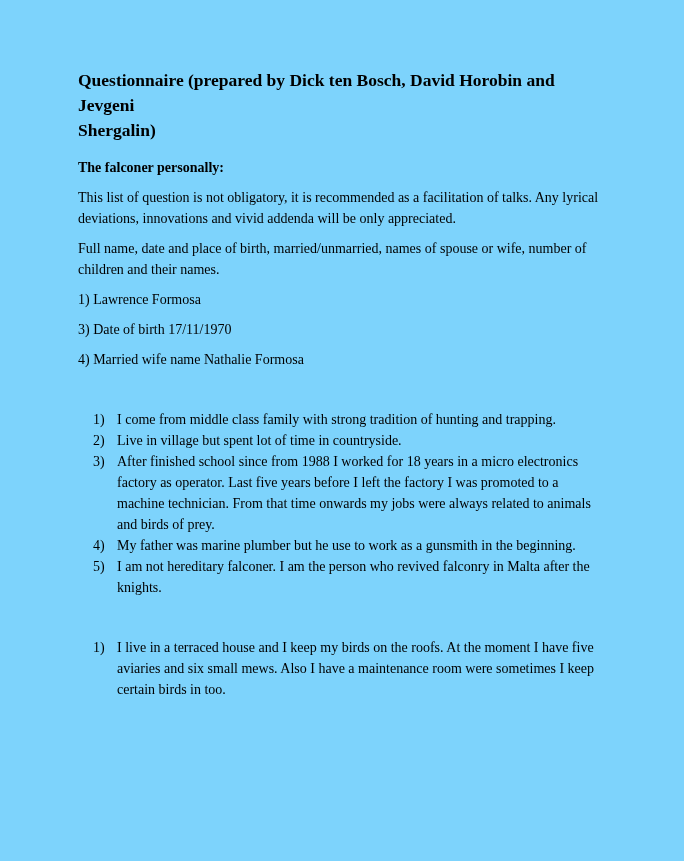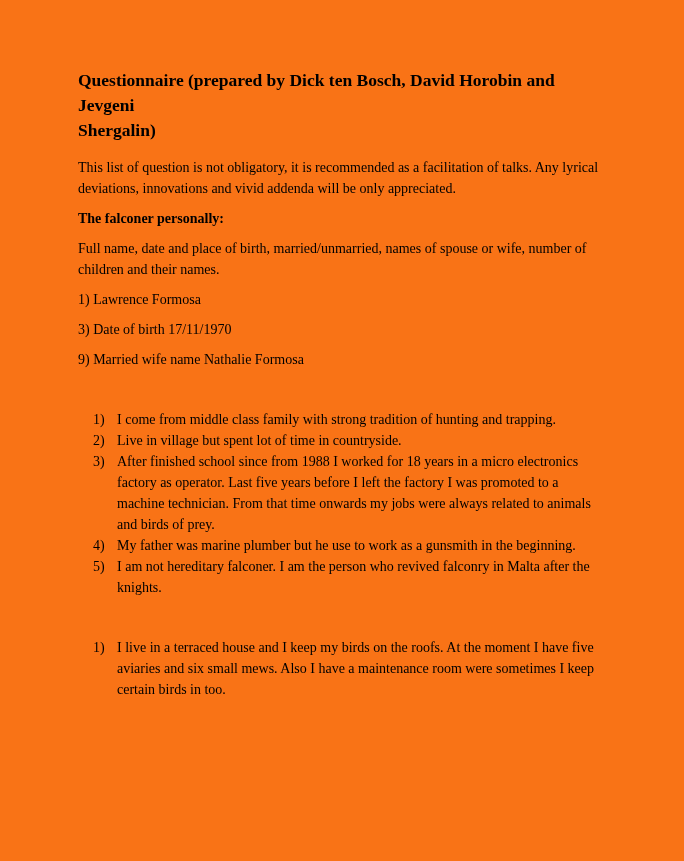--- a/index.html
+++ b/index.html
@@ -8,21 +8,21 @@
     width: 684px;
     height: 861px;
     font-family: "Liberation Serif", "DejaVu Serif", serif;
     color: #000000;
     overflow: hidden;
   }
   .page {
     position: relative;
     width: 684px;
     height: 861px;
-    background: #f97316;
+    background: #7dd3fc;
   }
   .content {
     position: absolute;
     left: 78px;
     top: 68px;
     width: 527px;
     font-size: 14px;
     line-height: 21px;
   }
   .doc-title {
@@ -59,31 +59,31 @@
 </style>
 </head>
 <body>
 
 <div class="page">
   <div class="content">
 
     <div class="doc-title">Questionnaire (prepared by Dick ten Bosch, David Horobin and Jevgeni
 Shergalin)</div>
 
+    <p class="para section-heading">The falconer personally:</p>
+
     <p class="para">This list of question is not obligatory, it is recommended as a facilitation of talks. Any lyrical
 deviations, innovations and vivid addenda will be only appreciated.</p>
-
-    <p class="para section-heading">The falconer personally:</p>
 
     <p class="para">Full name, date and place of birth, married/unmarried, names of spouse or wife, number of
 children and their names.</p>
 
     <p class="para">1) Lawrence Formosa</p>
     <p class="para">3) Date of birth 17/11/1970</p>
-    <p class="para">9) Married wife name Nathalie Formosa</p>
+    <p class="para">4) Married wife name Nathalie Formosa</p>
 
     <div class="spacer-lg"></div>
 
 
     <div class="qa-list">
       <div class="qa-item">
         <span class="qa-num">1)</span>
         <span class="qa-text">I come from middle class family with strong tradition of hunting and trapping.</span>
       </div>
       <div class="qa-item">

